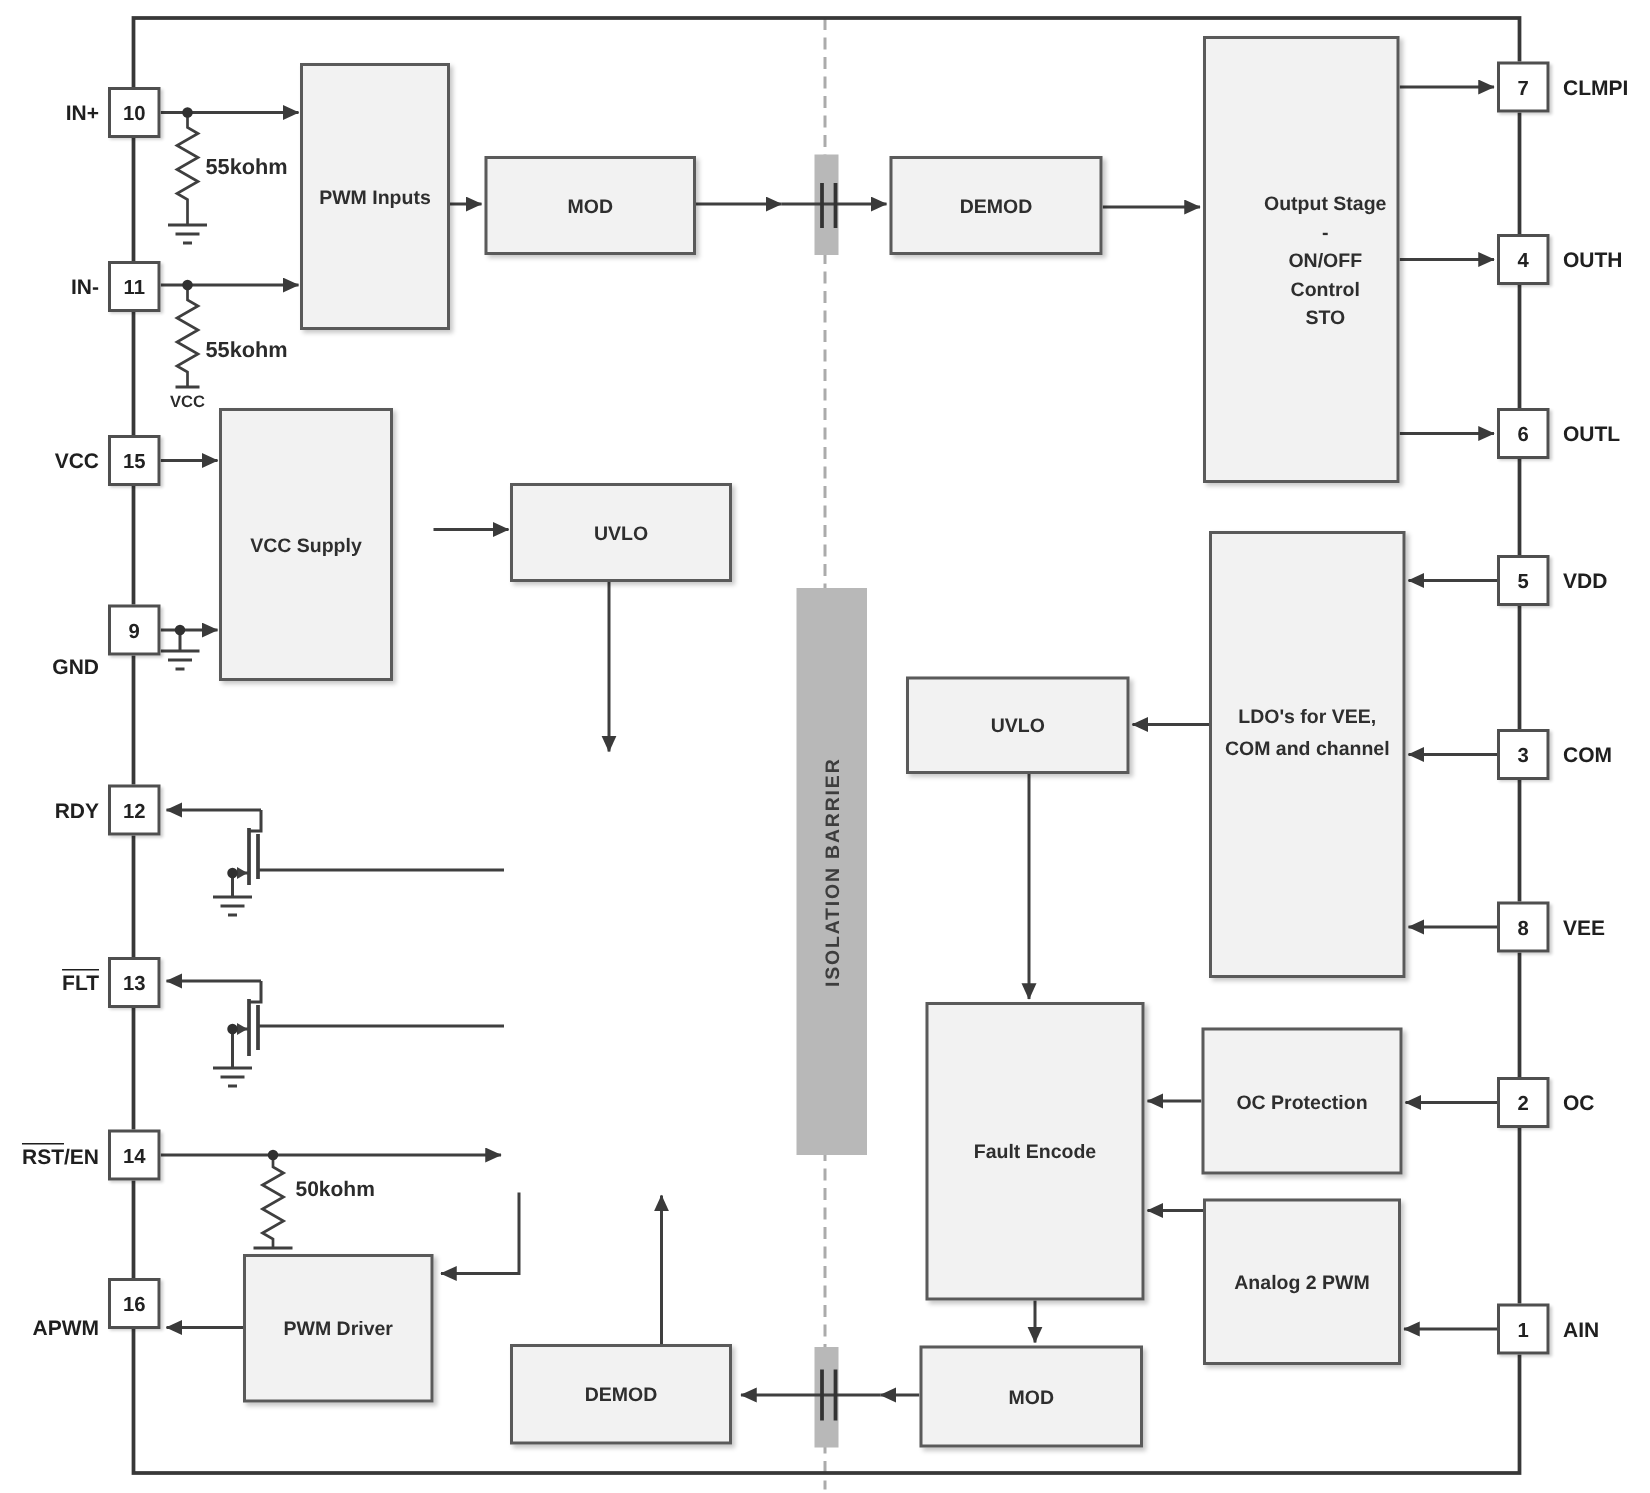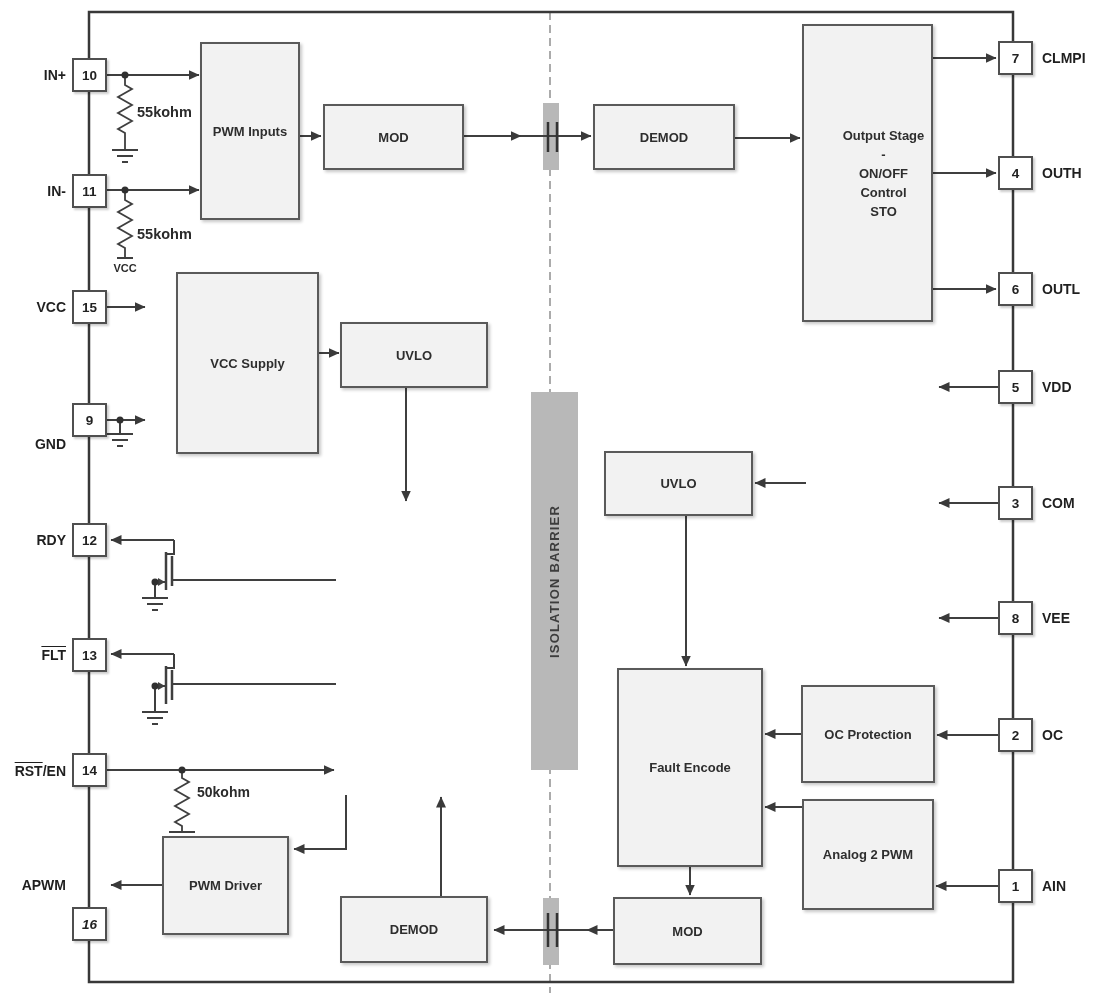--- a/index.html
+++ b/index.html
@@ -196,28 +196,32 @@
   </div>
   <div class="block" style="left:593px;top:104px;width:142px;height:66px;">
     <span>DEMOD</span>
   </div>
   <div class="block" style="left:802px;top:24px;width:131px;height:298px;padding-left:32px;">
     <span>Output Stage</span>
     <span>-</span>
     <span>ON/OFF Control</span>
     <span>STO</span>
   </div>
-  <div class="block" style="left:146px;top:272px;width:143px;height:182px;margin-left:30px;">
+  <div class="block" style="left:146px;top:272px;width:116px;height:182px;">
     <span>VCC Supply</span>
   </div>
   <div class="block" style="left:340px;top:322px;width:148px;height:66px;">
     <span>UVLO</span>
   </div>
   <div class="block" style="left:604px;top:451px;width:149px;height:65px;">
     <span>UVLO</span>
+  </div>
+  <div class="block" style="left:806px;top:354px;width:131px;height:298px;padding-bottom:30px;line-height:21px;">
+    <span>LDO's for VEE,</span>
+    <span>COM and channel</span>
   </div>
   <div class="block" style="left:617px;top:668px;width:146px;height:199px;">
     <span>Fault Encode</span>
   </div>
   <div class="block" style="left:801px;top:685px;width:134px;height:98px;">
     <span>OC Protection</span>
   </div>
   <div class="block" style="left:802px;top:799px;width:132px;height:111px;">
     <span>Analog 2 PWM</span>
   </div>
@@ -231,21 +235,21 @@
     <span>MOD</span>
   </div>
 
   <div class="pin" style="left:72px;top:58px;">10</div>
   <div class="pin" style="left:72px;top:174px;">11</div>
   <div class="pin" style="left:72px;top:290px;">15</div>
   <div class="pin" style="left:72px;top:403px;">9</div>
   <div class="pin" style="left:72px;top:523px;">12</div>
   <div class="pin" style="left:72px;top:638px;">13</div>
   <div class="pin" style="left:72px;top:753px;">14</div>
-  <div class="pin" style="left:72px;top:907px;font-style:italic;">16</div>
+  <div class="pin" style="left:72px;top:852px;">16</div>
 
   <div class="plabel left" style="top:66px;">IN+</div>
   <div class="plabel left" style="top:182px;">IN-</div>
   <div class="plabel left" style="top:298px;">VCC</div>
   <div class="plabel left" style="top:411px;margin-top:24px;">GND</div>
   <div class="plabel left" style="top:531px;">RDY</div>
   <div class="plabel left" style="top:646px;">
     <span class="ov">FLT</span><span></span>
   </div>
   <div class="plabel left" style="top:762px;">

